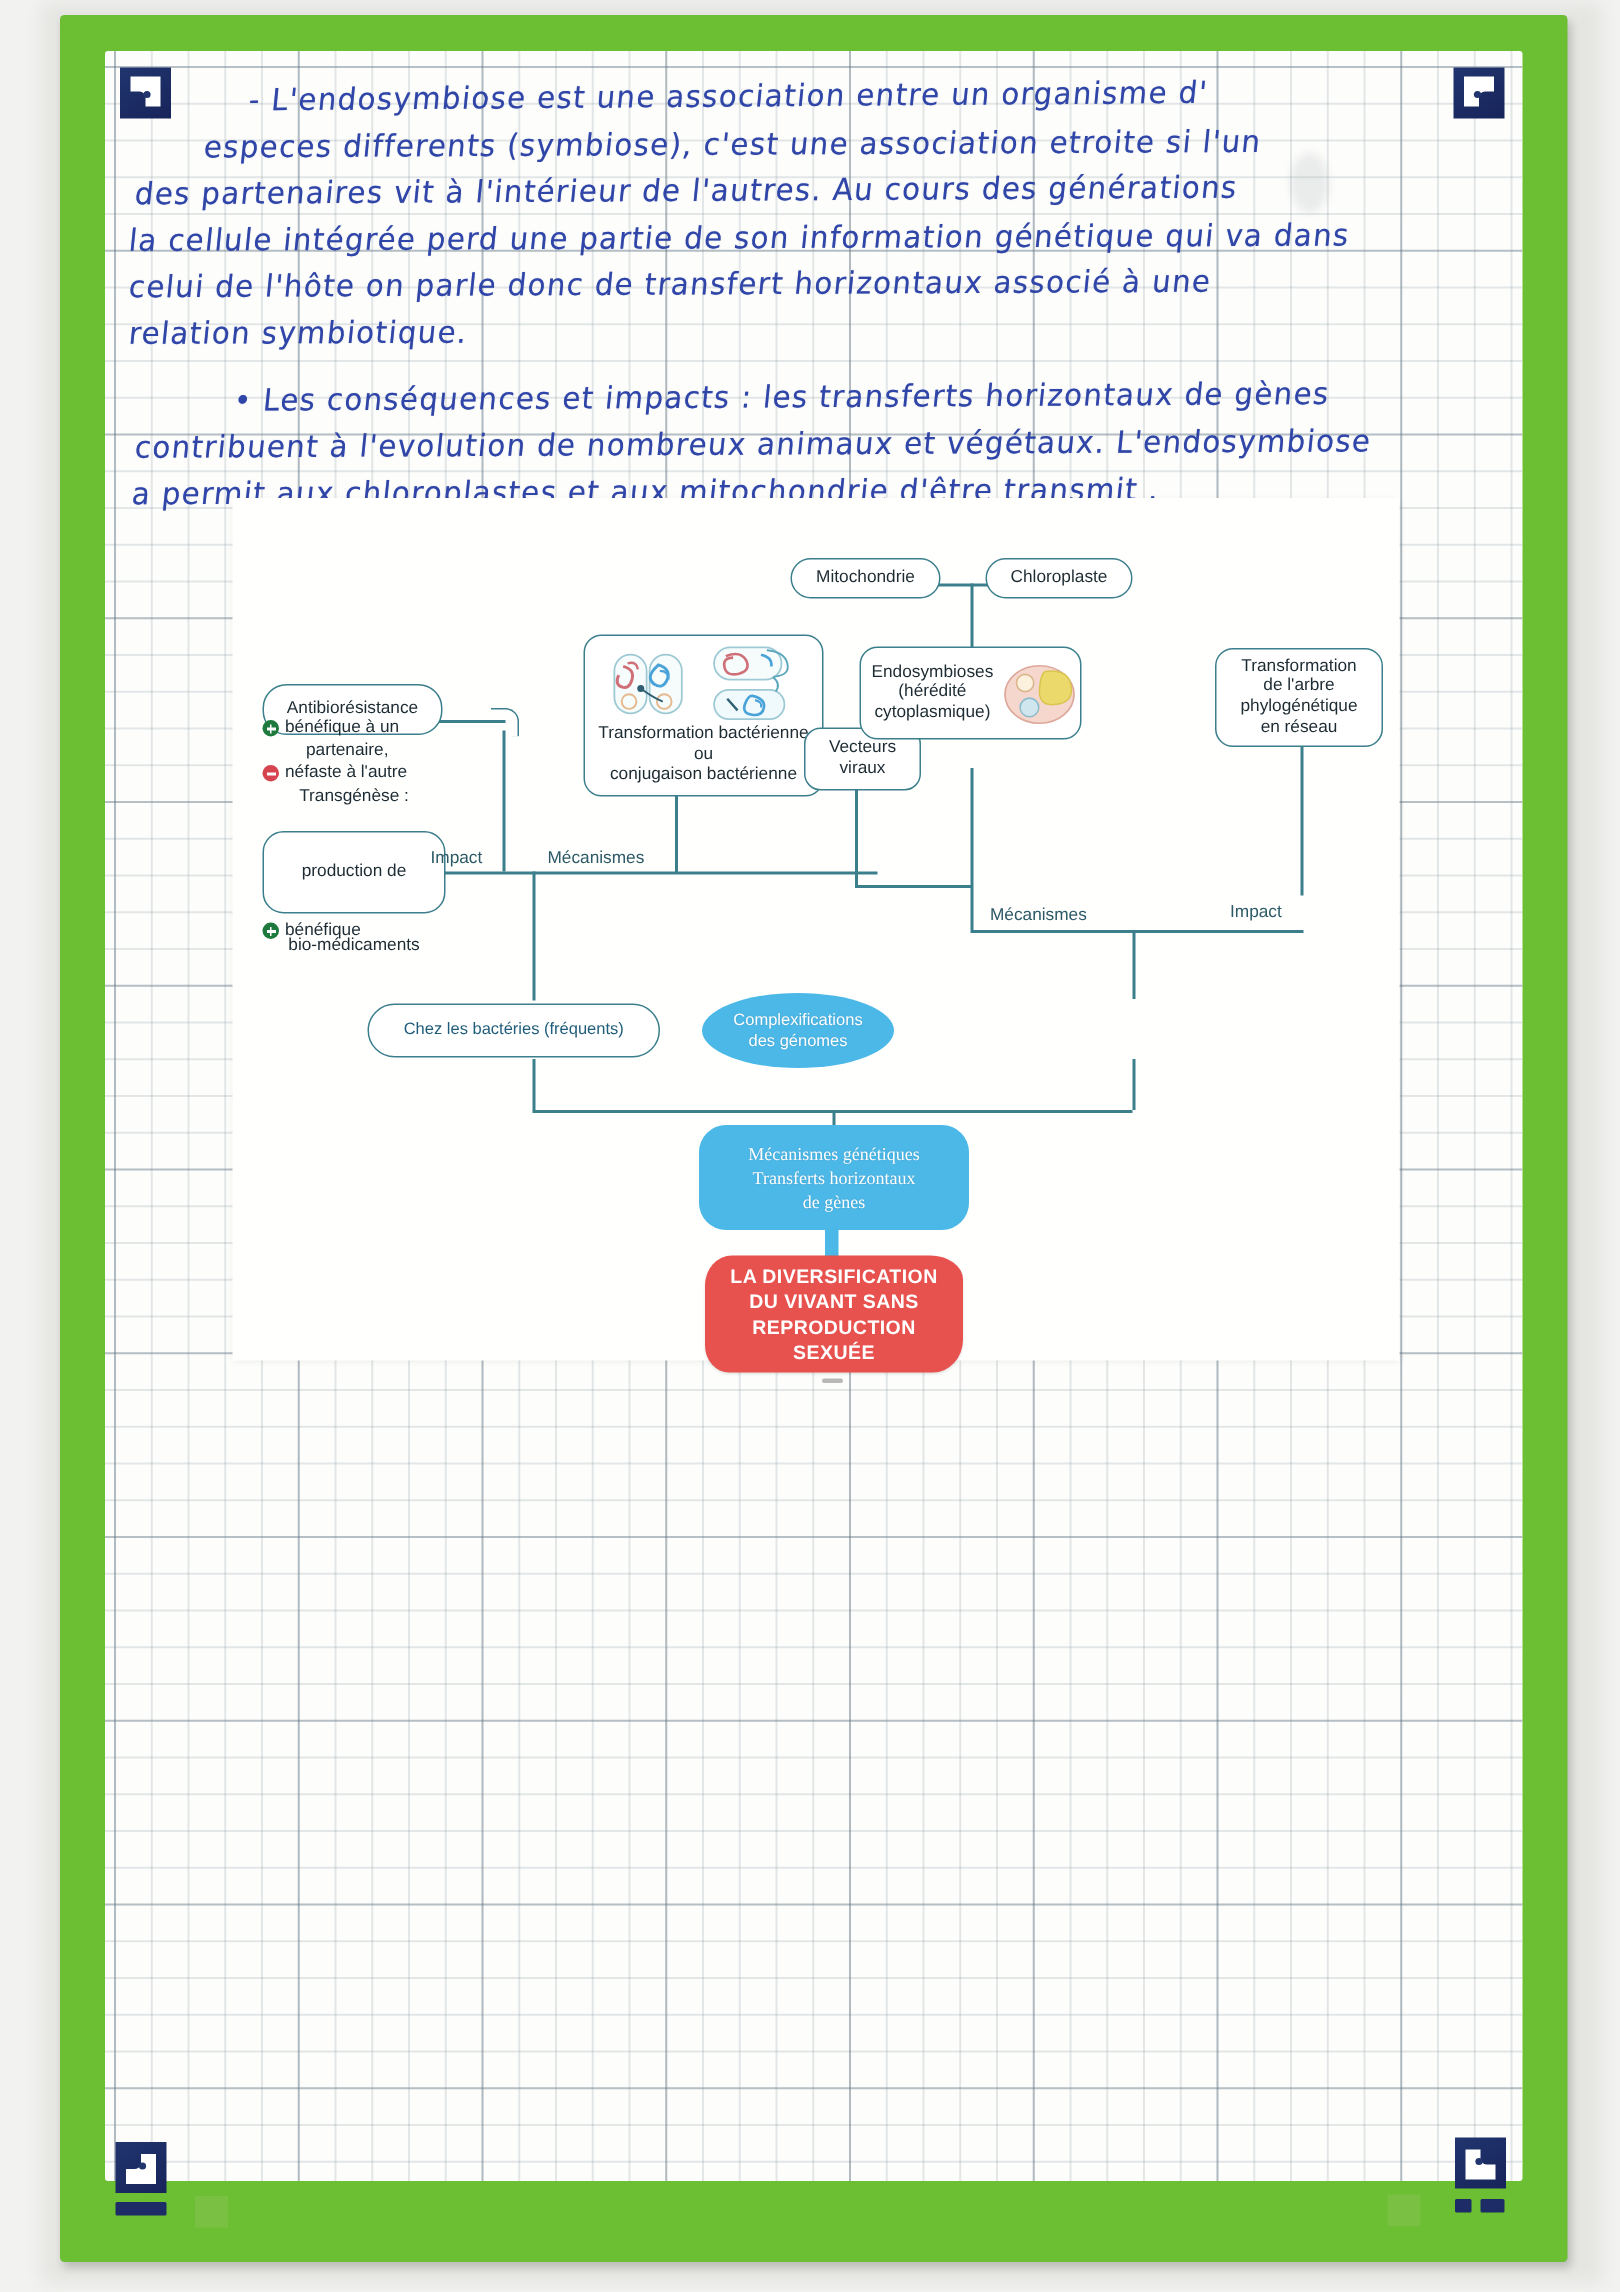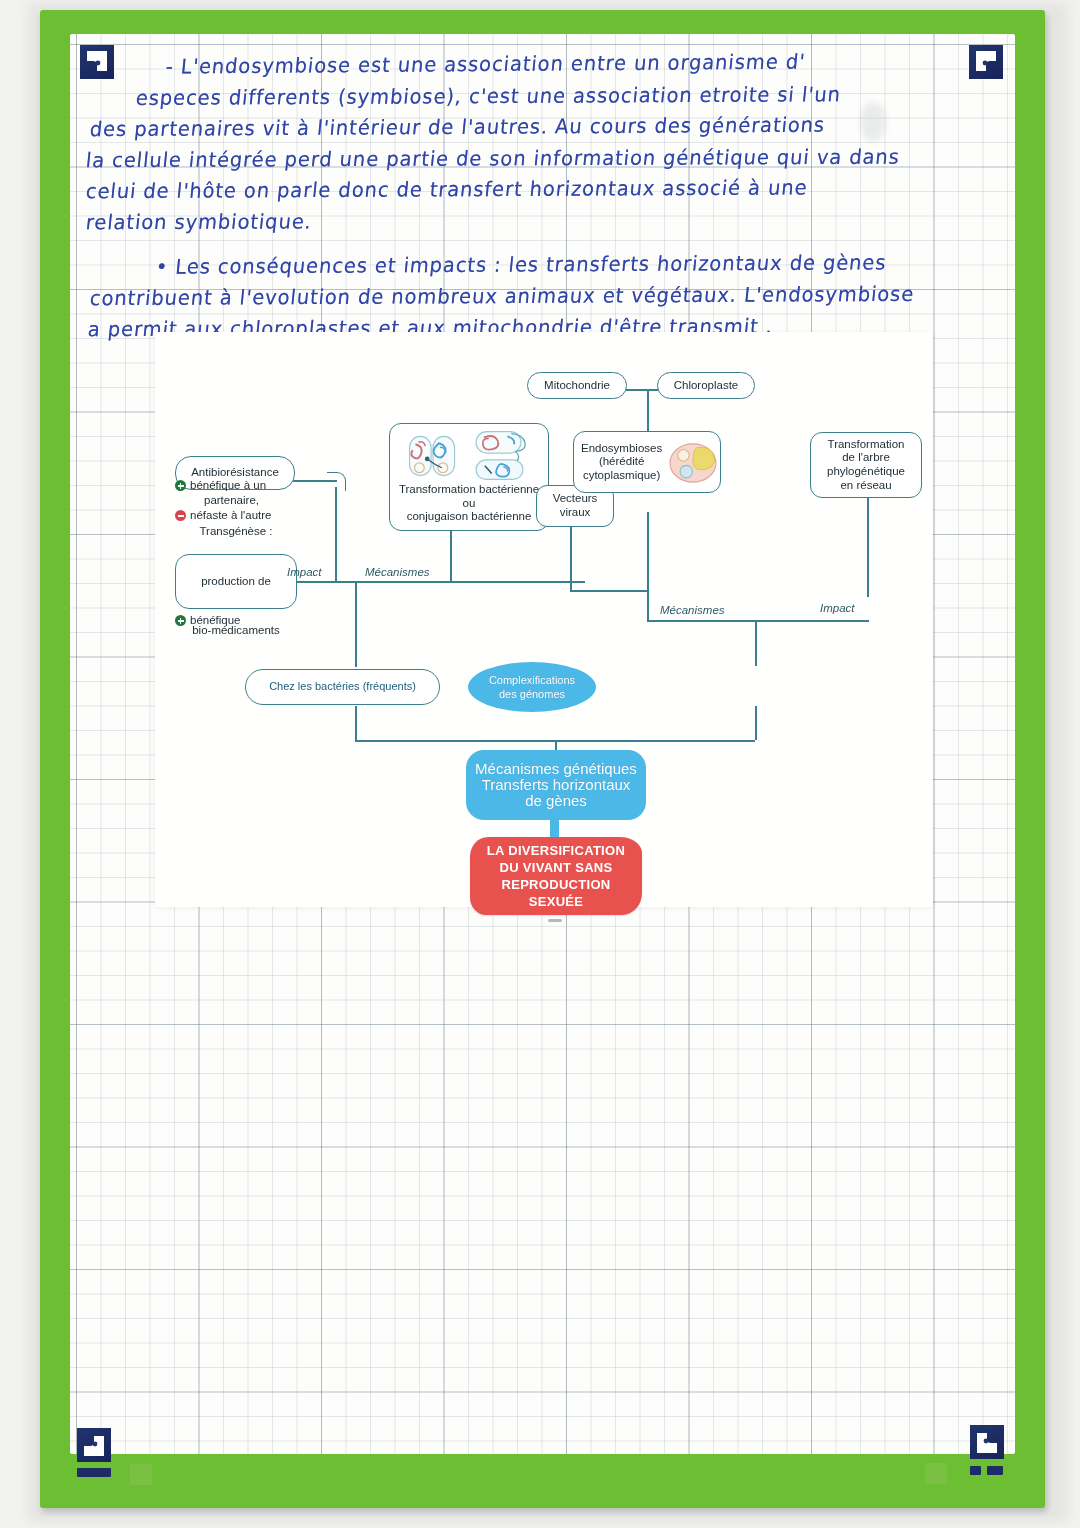--- a/index.html
+++ b/index.html
@@ -101,21 +101,21 @@
   .conn{position:absolute;background:#3c7f8c;}
   .conn.h{height:1.6px;}
   .conn.v{width:1.6px;}
   .corner{
     position:absolute;border:1.6px solid #3c7f8c;
     border-radius:9px;
     width:18px;height:18px;
   }
 
   .edge-label{
-    position:absolute;color:#2d5a66;font-size:11.5px;font-style:italic;
+    position:absolute;color:#2d5a66;font-size:11.5px;
   }
 
   .bullet-list{
     position:absolute;font-size:11.5px;line-height:14.5px;color:#1d2b33;
   }
   .bl-row{display:flex;align-items:flex-start;gap:4px;}
   .dot{
     flex:0 0 auto;width:11px;height:11px;border-radius:50%;
     margin-top:2px;position:relative;
   }
@@ -123,23 +123,24 @@
   .dot.minus{background:#d6454f;}
   .dot.plus::before,.dot.plus::after,.dot.minus::before{
     content:"";position:absolute;background:#fff;
   }
   .dot.plus::before{left:2.5px;top:4.8px;width:6px;height:1.8px;}
   .dot.plus::after{left:4.6px;top:2.6px;width:1.8px;height:6px;}
   .dot.minus::before{left:2.5px;top:4.8px;width:6px;height:1.8px;}
 
   .blue-box{
     position:absolute;background:#4cb8e8;border-radius:16px;
-    color:#ffffff;font-size:15px;line-height:16px;text-align:left;
+    color:#ffffff;font-size:12px;line-height:16px;text-align:left;
     display:flex;align-items:center;justify-content:center;
     text-shadow:0 0 1px rgba(0,0,0,.18);
+    font-family:Liberation Serif, serif;
   }
   .blue-ellipse{
     position:absolute;background:#4cb8e8;border-radius:50%;
     color:#fff;font-size:11px;line-height:14px;text-align:center;
     display:flex;align-items:center;justify-content:center;
     text-shadow:0 0 1px rgba(0,0,0,.18);
   }
   .red-box{
     position:absolute;background:#e8524e;
     border-radius:18px 22px 20px 16px/20px 16px 22px 18px;

